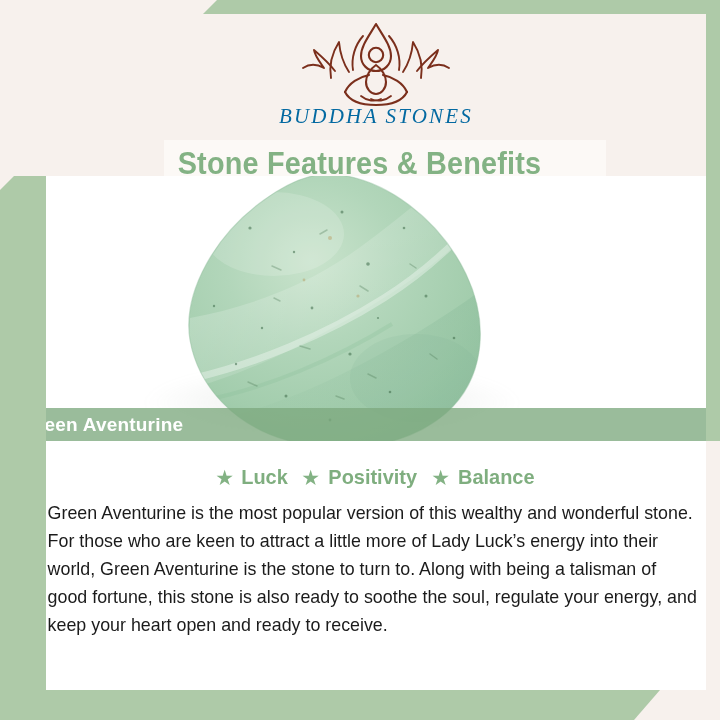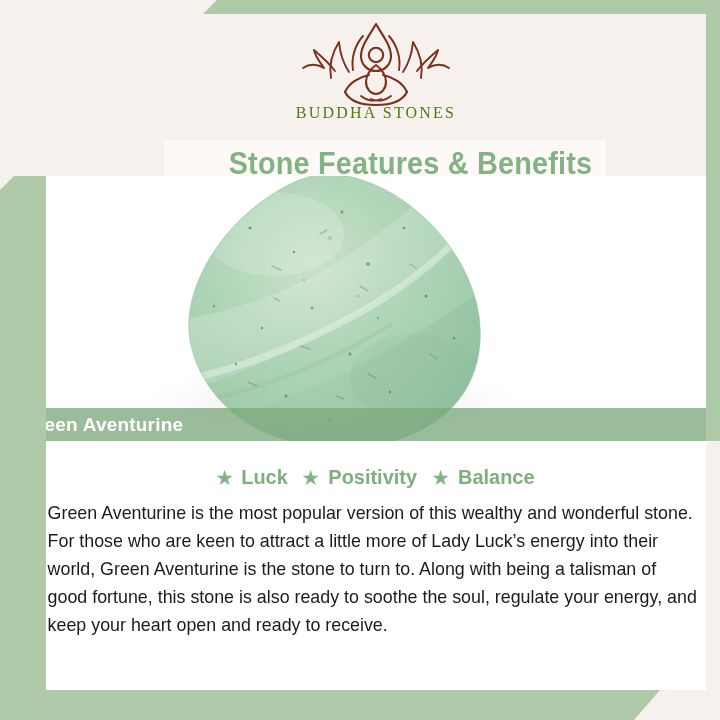--- a/index.html
+++ b/index.html
@@ -38,29 +38,30 @@
     background:#f7f1ed;
   }
   .logo-wrap{
     position:absolute;left:0;top:6px;width:660px;height:116px;
     display:flex;flex-direction:column;align-items:center;justify-content:flex-start;
   }
   .logo-mark{width:170px;height:88px;display:block;}
   .logo-word{
     margin-top:-4px;
     font-family:"Liberation Serif", serif;
-    font-size:16px;letter-spacing:2.2px;
-    color:#4d7c0f;font-weight:400;
+    font-size:21px;letter-spacing:2.2px;
+    color:#0369a1;font-weight:400;
     text-align:center;
+    font-style:italic;
   }
 
   .title-band{
     position:absolute;left:118px;top:126px;width:442px;height:47px;
     background:#fcf9f6;
-    display:flex;align-items:center;justify-content:flex-end;
+    display:flex;align-items:center;justify-content:flex-start;
   }
   .title-text{
     font-family:"Liberation Sans Narrow","Liberation Sans",sans-serif;
     font-weight:700;
     font-size:31px;
     color:#83b284;
     letter-spacing:.2px;
     transform:scaleX(.93);
     transform-origin:center;
     white-space:nowrap;

